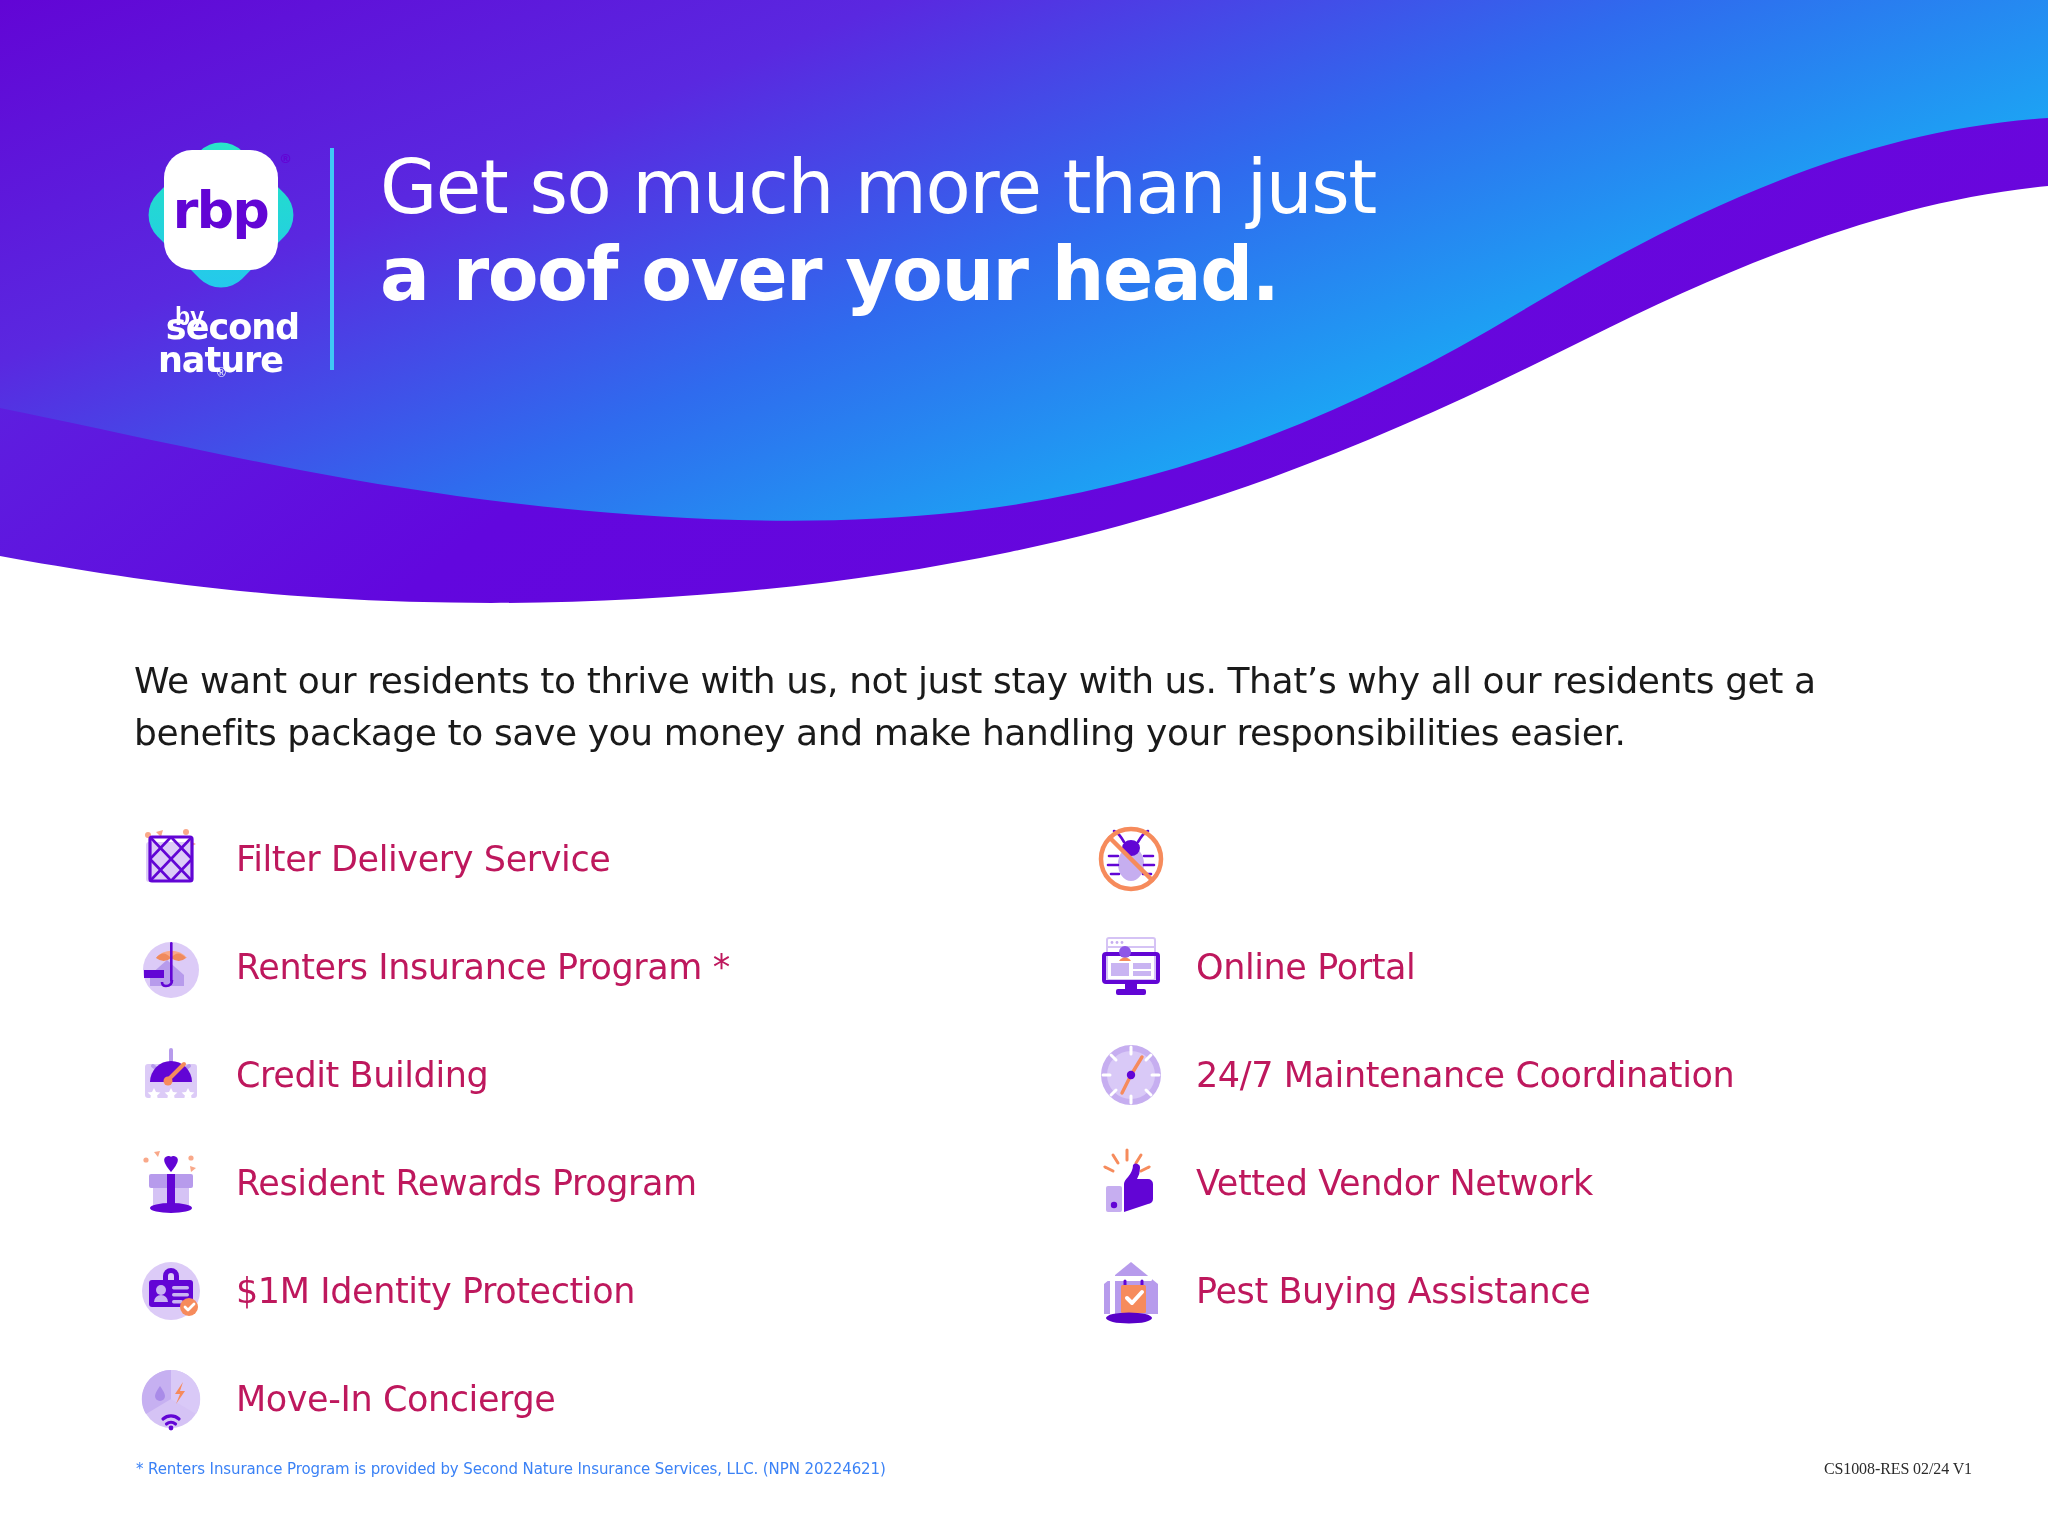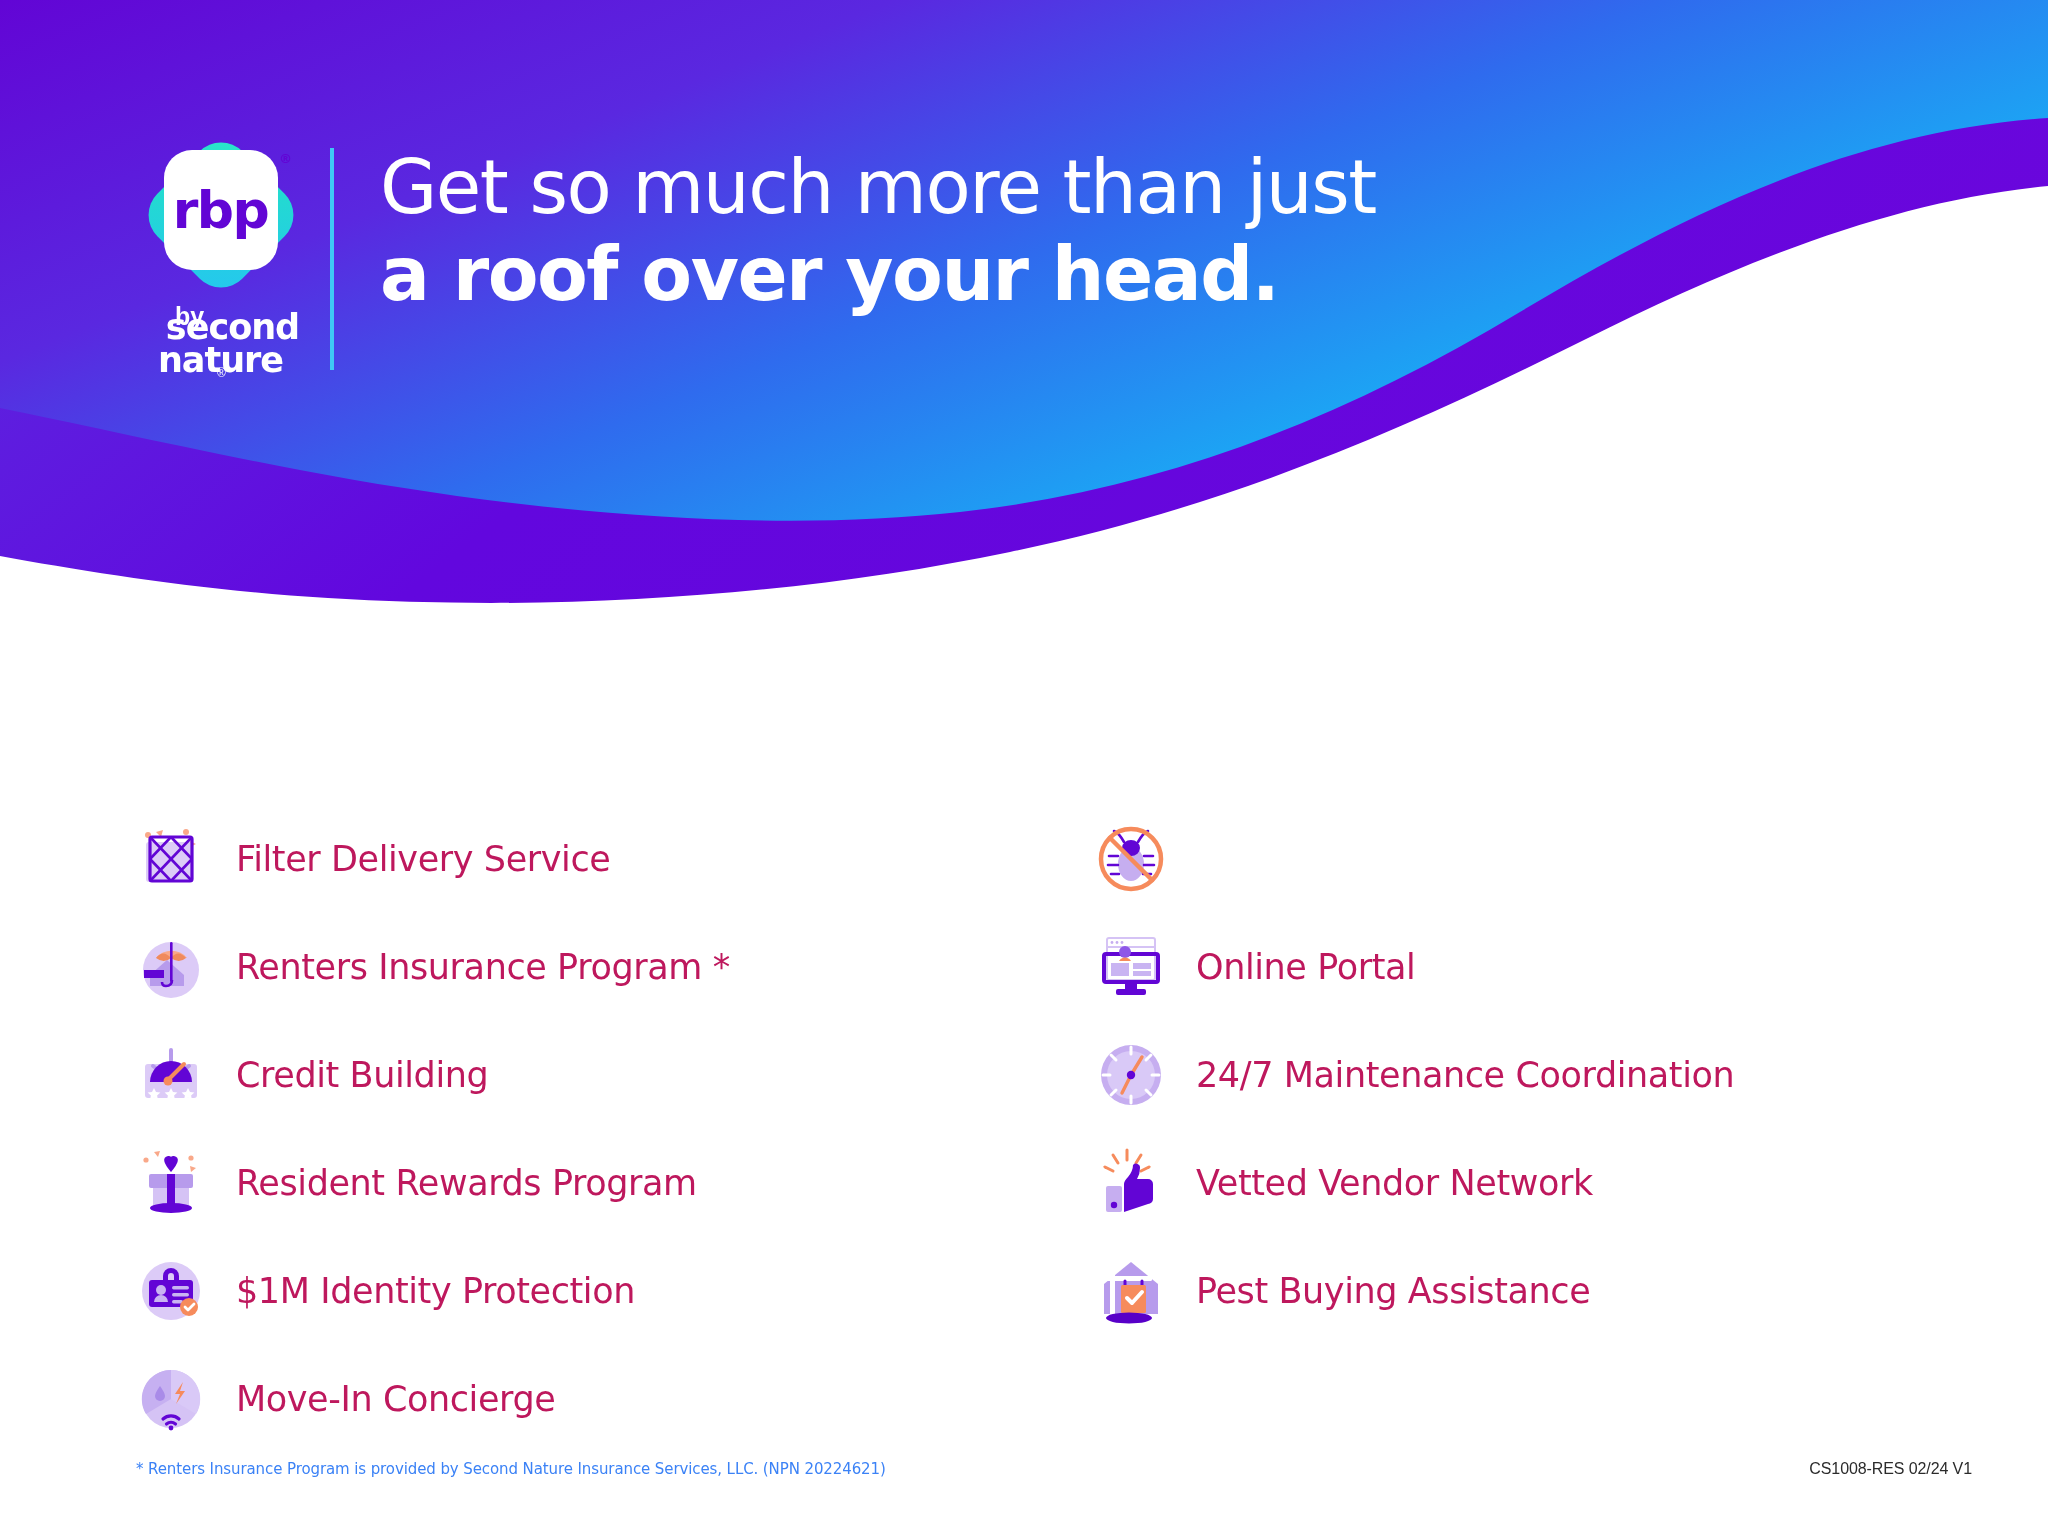--- a/index.html
+++ b/index.html
@@ -234,21 +234,21 @@
     font-family: "DejaVu Sans", sans-serif;
     font-size: 15px;
     color: #3b82f6;
     letter-spacing: -0.1px;
   }
 
   .footer-code {
     position: absolute;
     right: 76px;
     top: 1460px;
-    font-family: Liberation Sans, sans-serif;
+    font-family: Liberation Serif, serif;
     font-size: 16px;
     color: #2B2B2B;
     letter-spacing: -0.1px;
   }
 </style>
 </head>
 <body>
 
 <div class="page">
 
@@ -306,20 +306,21 @@
     </div>
 
     <div class="hero-divider"></div>
 
     <div class="headline">
       <span class="headline-1">Get so much more than just</span>
       <span class="headline-2">a roof over your head.</span>
     </div>
   </div>
 
+  <p class="intro">We want our residents to thrive with us, not just stay with us. That’s why all our residents get a benefits package to save you money and make handling your responsibilities easier.</p>
 
   <div class="benefits">
 
     <div class="benefit-col col-left">
 
       <div class="benefit-row">
         <span class="benefit-icon">
           <svg width="74" height="74" viewBox="0 0 74 74">
             <circle cx="14" cy="13" r="3" fill="#F9A889"></circle>
             <path d="M22 10 l7 -2 -2 7 z" fill="#F9A889"></path>

